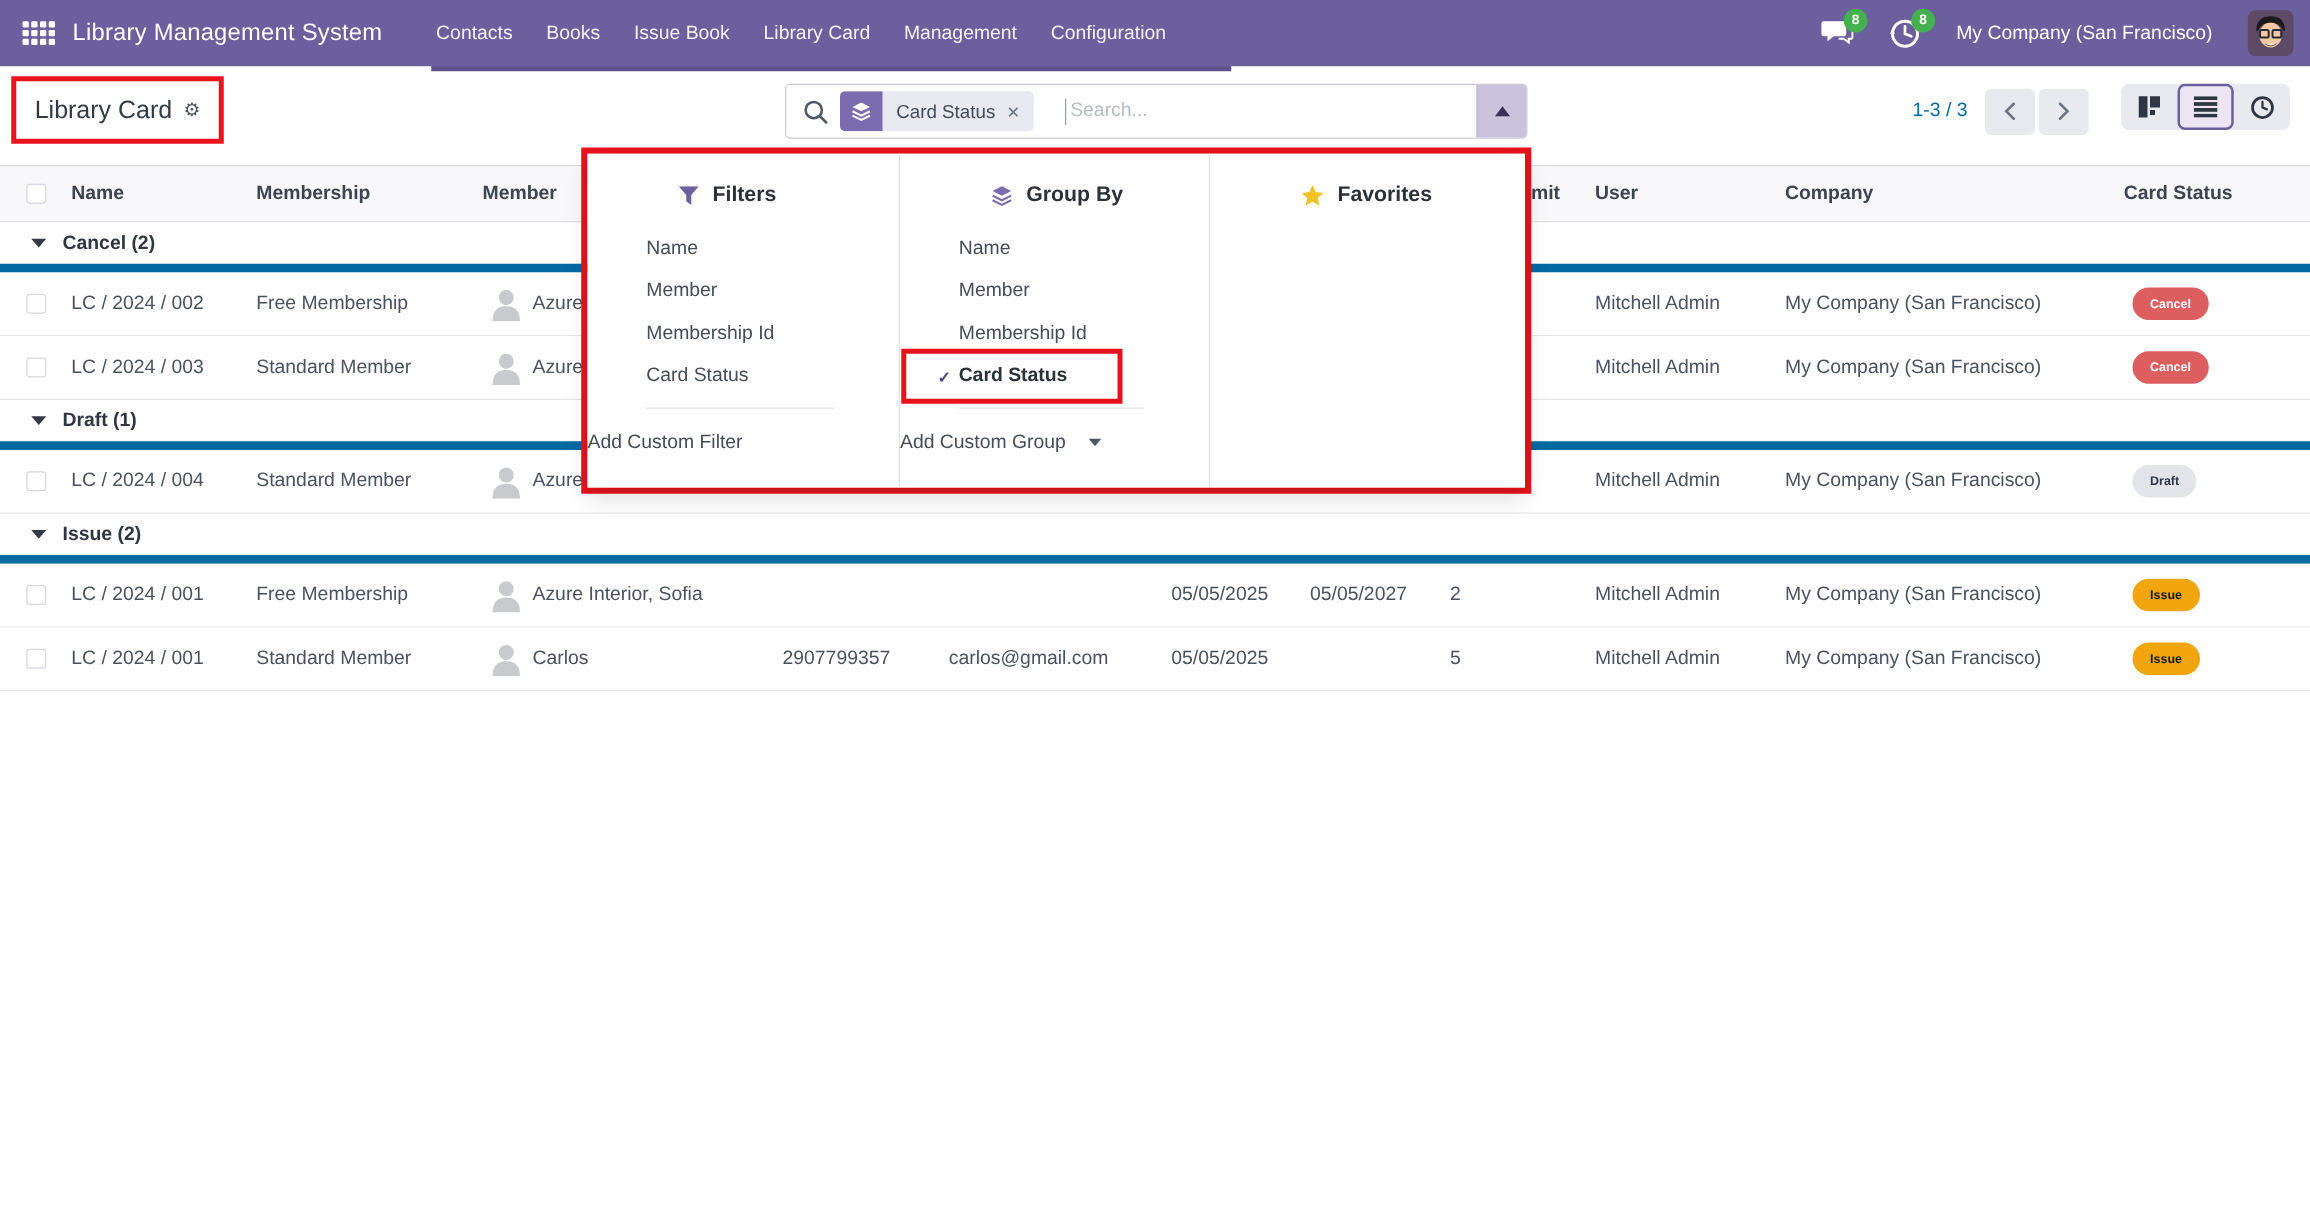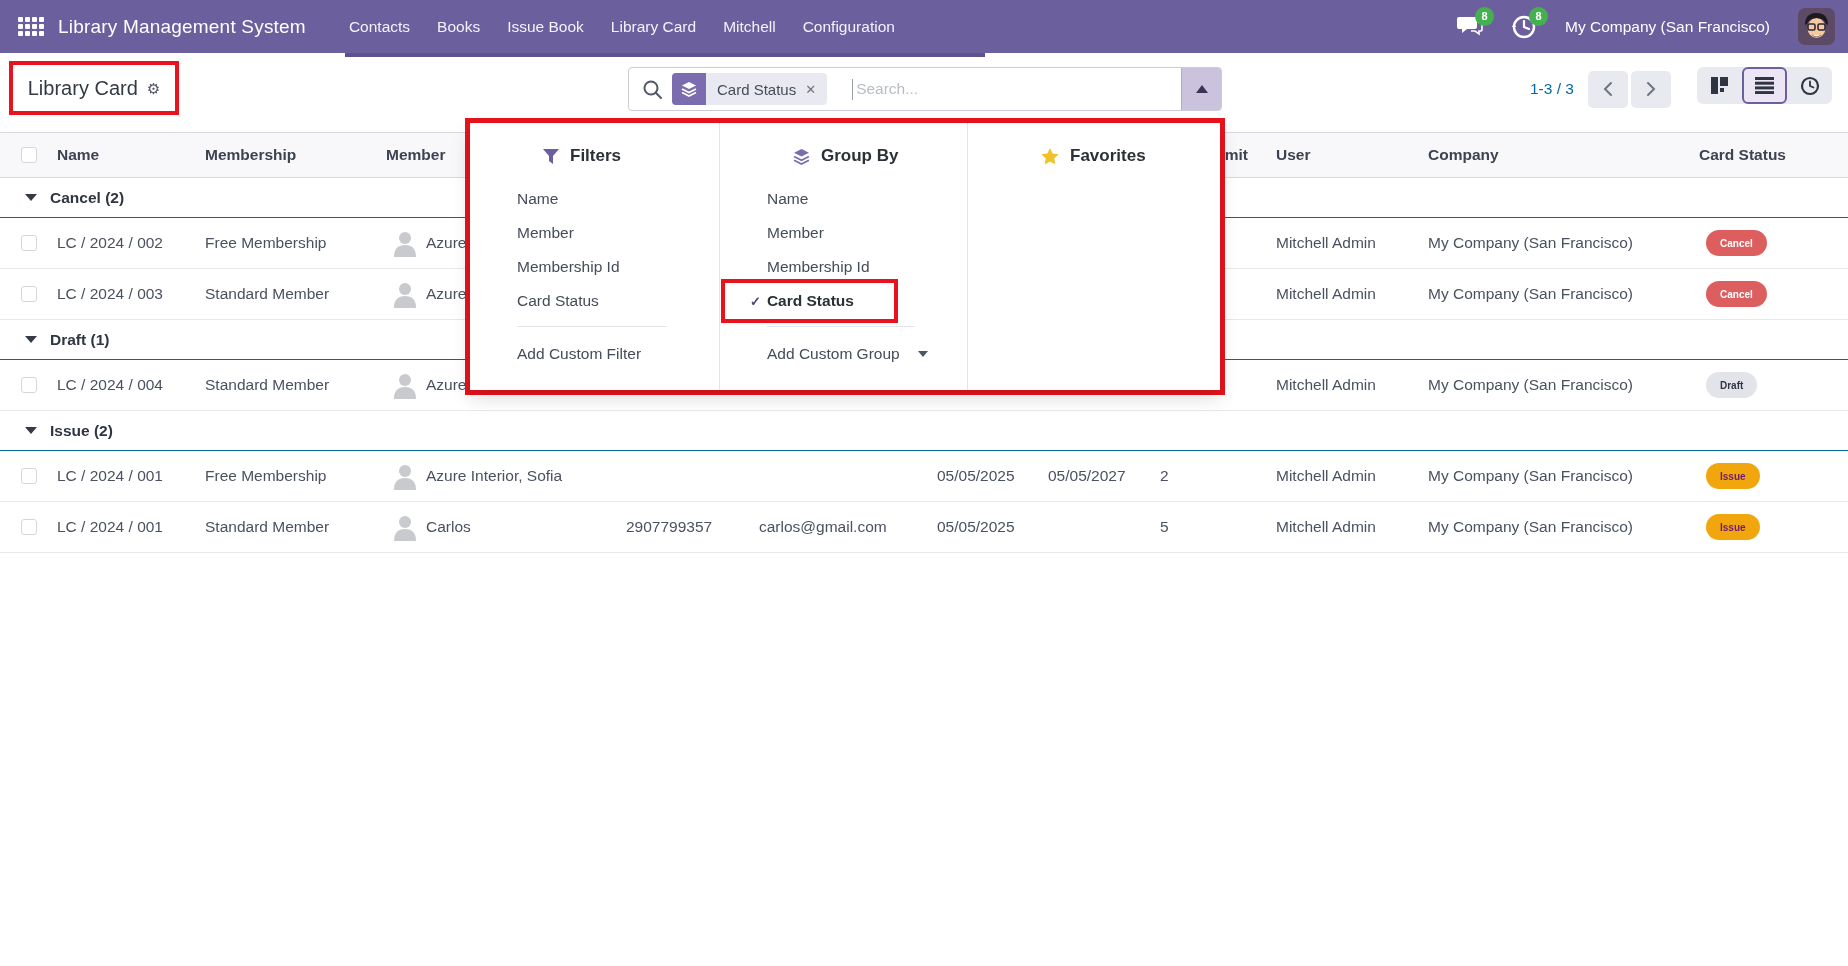--- a/index.html
+++ b/index.html
@@ -61,60 +61,60 @@
     align-items:center; justify-content:center; cursor:pointer; border-radius:6px; }
   .vs-btn.active { background:#ece6f4; border:2px solid #6c5f9d; }
   
   .thead { position:absolute; top:132px; left:0; width:1848px; height:46px; background:#f8f8fb;
     border-top:1px solid #d9dae1; border-bottom:1px solid #d9dae1; z-index:1; }
   .thead .hc { position:absolute; top:0; height:100%; display:flex; align-items:center;
     font-weight:700; font-size:15.5px; color:#3d4350; cursor:pointer; white-space:nowrap; }
   .cb { position:absolute; left:21px; top:50%; margin-top:-8px; width:16px; height:16px;
     border:1px solid #d6d7de; border-radius:3px; background:#fff; cursor:pointer; }
   .tbody { position:absolute; top:178px; left:0; width:1848px; z-index:1; }
-  .grow { position:relative; height:40px; border-bottom:1px solid #0369a1; display:flex;
+  .grow { position:relative; height:40px; border-bottom:7px solid #0369a1; display:flex;
     align-items:center; cursor:pointer; background:#fff; }
   .gcaret { width:0; height:0; border-left:6px solid transparent; border-right:6px solid transparent;
     border-top:7px solid #353b46; margin-left:25px; }
   .glabel { margin-left:13px; font-weight:700; font-size:15.5px; color:#2f3542; }
   .trow { position:relative; height:51px; border-bottom:1px solid #e7e7ec; background:#fff; cursor:pointer; }
   .trow .c { position:absolute; top:0; height:100%; display:flex; align-items:center;
     font-size:15.5px; color:#4a5160; white-space:nowrap; }
   .col-name { left:57px; }  .col-membership { left:205px; }
   .col-member { left:393px; gap:9px; }
   .col-phone { left:626px; } .col-email { left:759px; }
   .col-d1 { left:937px; } .col-d2 { left:1048px; } .col-lim { left:1160px; }
   .col-user { left:1276px; } .col-comp { left:1428px; }
   .h-name { left:57px; } .h-membership { left:205px; } .h-member { left:386px; }
   .h-limit { left:1211px; } .h-user { left:1276px; } .h-comp { left:1428px; } .h-status { left:1699px; }
   .badge { position:absolute; left:1706px; top:50%; transform:translateY(-50%);
     height:26px; border-radius:13px; padding:0 14px; display:flex; align-items:center;
     font-size:10px; font-weight:700; white-space:nowrap; }
   .badge-cancel { background:#dd5e5e; color:#fff; }
   .badge-draft  { background:#e3e4e9; color:#2f3542; }
-  .badge-issue  { background:#f1a60d; color:#701a75; }
+  .badge-issue  { background:#f1a60d; color:#0f172a; }
   .person-ico { flex:0 0 auto; }
   
   .dd-wrap { position:absolute; left:465px; top:118px; width:760px; height:277px;
     border:5px solid #e8131c; z-index:30; }
   .dropdown { position:absolute; inset:0; background:#fff; display:flex;
     box-shadow:0 8px 18px rgba(0,0,0,.14); }
   .dd-col { padding-top:20px; position:relative; }
   .dd-col1 { width:250px; border-right:1px solid #e3e3e9; }
   .dd-col2 { width:248px; border-right:1px solid #e3e3e9; }
   .dd-col3 { flex:1; }
   .dd-title { height:26px; display:flex; align-items:center; gap:11px; padding-left:45px;
     font-size:17px; font-weight:700; color:#2b3138;margin-left:28px; }
   .dd-list { margin-top:13px; list-style:none; }
   .dd-list li { height:34px; display:flex; align-items:center; padding-left:47px;
     font-size:15.5px; color:#454c59; cursor:pointer; position:relative; }
   .dd-list li.sel { padding-left:30px; font-weight:700; color:#2b3138; }
   .check { color:#4f4680; font-weight:700; font-size:13px; margin-right:6px; }
   .dd-divider { height:1px; background:#e4e4ea; margin:8px 52px 7px 47px; }
-  .add-custom { height:40px; display:flex; align-items:center; padding-left:47px;
+  .add-custom { height:40px; display:flex; align-items:center; 
     font-size:15.5px; color:#454c59; cursor:pointer; }
   .tri-down { width:0; height:0; border-left:5px solid transparent; border-right:5px solid transparent;
     border-top:6px solid #4b5563; display:inline-block; margin-left:18px; }
   .sel-red-box { position:absolute; left:1px; top:-5px; width:177px; height:44px;
     border:4px solid #e8131c; pointer-events:none; }
 </style>
 </head>
 <body>
 
 <div class="menu-underline"></div>
@@ -132,21 +132,21 @@
       <i></i>
       <i></i>
       <i></i>
   </div>
   <div class="brand">Library Management System</div>
   <nav class="menu">
     <a>Contacts</a>
     <a>Books</a>
     <a>Issue Book</a>
     <a>Library Card</a>
-    <a>Mitchell</a>
+    <a>Management</a>
     <a>Configuration</a>
   </nav>
   <div class="nav-right">
     <div class="icon-wrap">
       <svg width="26" height="24" viewBox="0 0 26 24">
         <path d="M2 3 h16 a2 2 0 0 1 2 2 v8 a2 2 0 0 1 -2 2 h-8 l-5 4 v-4 h-3 a2 2 0 0 1 -2 -2 v-8 a2 2 0 0 1 2 -2 z" fill="#fff"></path>
         <path d="M21 8 h2.5 a1.5 1.5 0 0 1 1.5 1.5 v6 a1.5 1.5 0 0 1 -1.5 1.5 h-1.5 v3 l-4 -3 h-4" fill="none" stroke="#fff" stroke-width="1.6"></path>
       </svg>
       <span class="nav-badge">8</span>
     </div>

